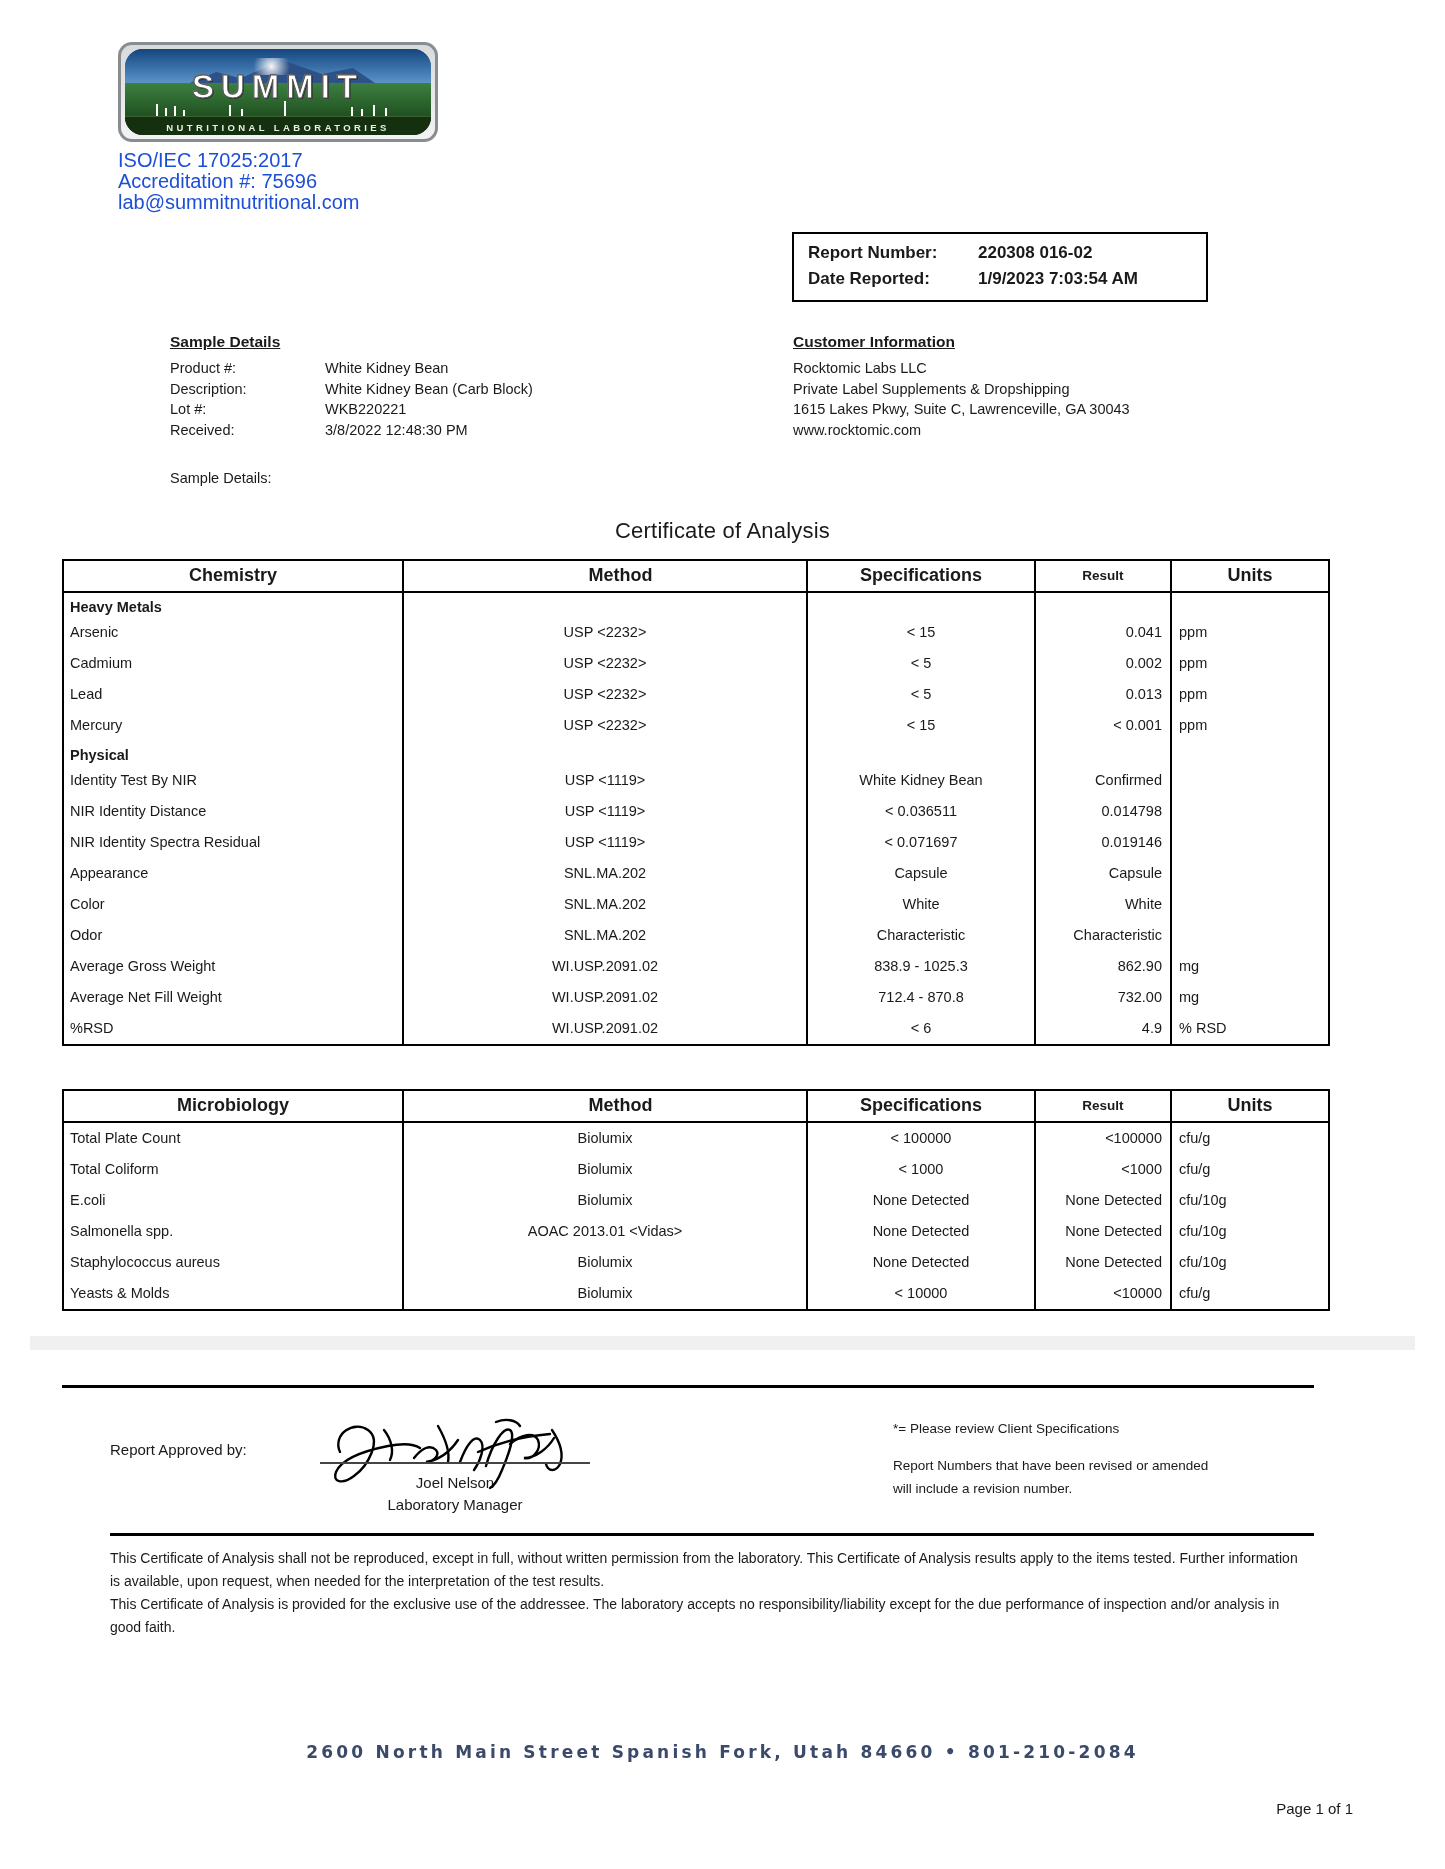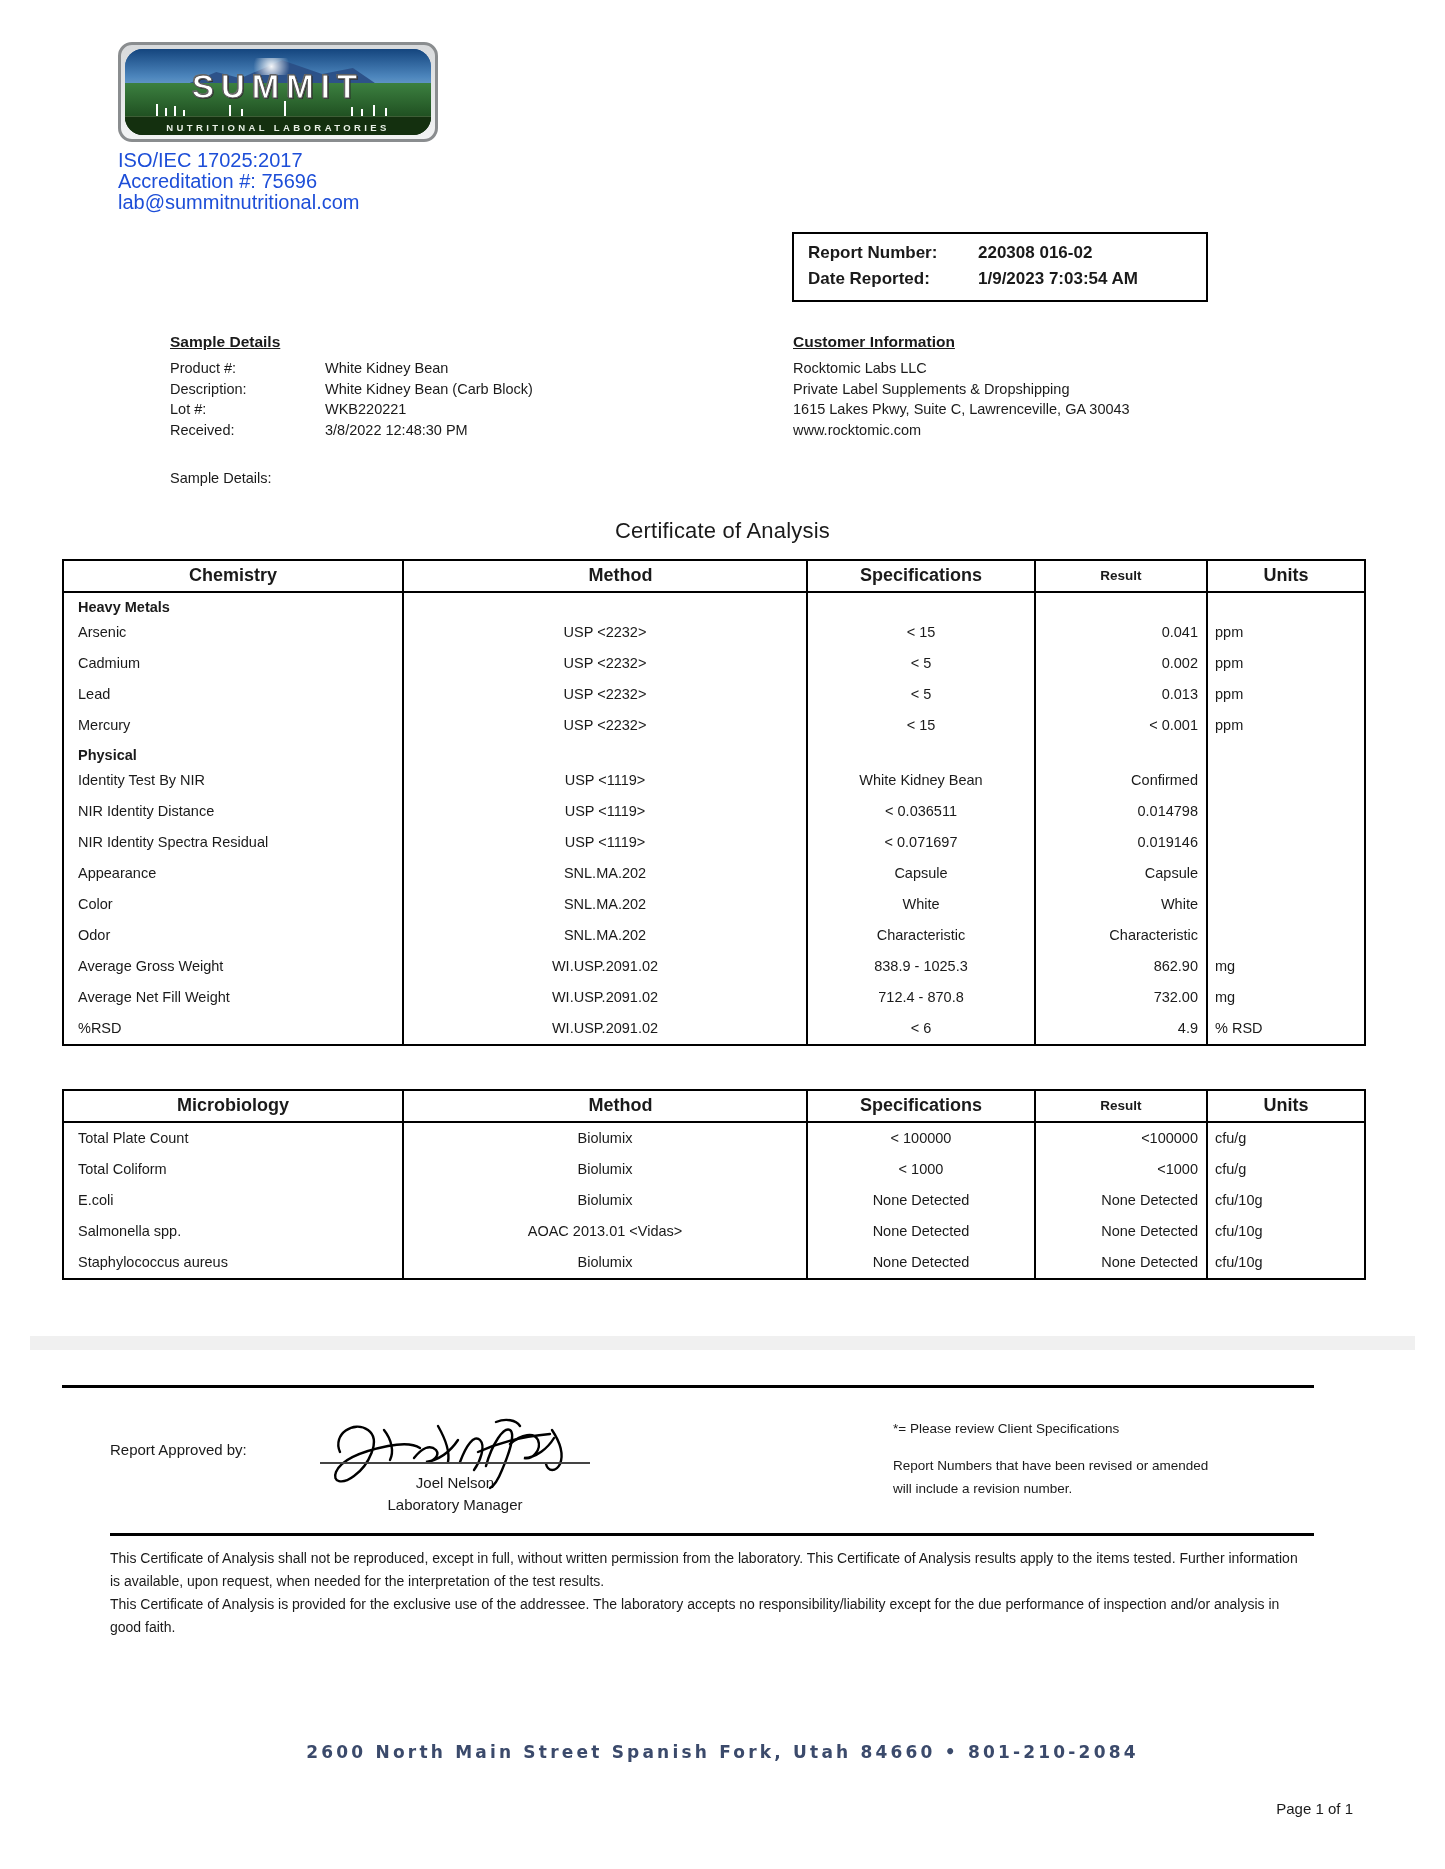--- a/index.html
+++ b/index.html
@@ -128,29 +128,29 @@
   .tbl thead th {
     border: 2px solid #000;
     font-size: 18px; font-weight: 700;
     padding: 4px 0 5px 0; text-align: center;
     background: #fff;
   }
   .tbl thead th.small { font-size: 13.5px; }
   .tbl thead th.c0 { width: 340px; }
   .tbl thead th.c1 { width: 404px; padding-left: 31px; }
   .tbl thead th.c2 { width: 228px; }
-  .tbl thead th.c3 { width: 172px; }
+  .tbl thead th.c3 { width: 136px; }
   .tbl thead th.c4 { width: 158px; }
 
   .tbl tbody td {
     padding: 7px 0 8px 0;
     border-left: 2px solid #000;
     border-right: 2px solid #000;
   }
-  .tbl tbody tr td.c0 { padding-left: 14px; text-align: left; border-right: none;}
+  .tbl tbody tr td.c0 { padding-left: 6px; text-align: left; border-right: none;}
   .tbl tbody tr td.c1 { text-align: center; border-left: 2px solid #000; border-right: none;}
   .tbl tbody tr td.c2 { text-align: center; border-left: 2px solid #000; border-right: none;}
   .tbl tbody tr td.c3 { text-align: right; padding-right: 8px; border-left: 2px solid #000; border-right: none;}
   .tbl tbody tr td.c4 { text-align: left; padding-left: 7px; border-left: 2px solid #000; border-right: 2px solid #000;}
 
   .tbl tbody tr.group td { font-weight: 700; padding-top: 6px; padding-bottom: 2px; }
   .tbl tbody tr:last-child td { border-bottom: 2px solid #000; }
   .tbl tbody tr.group td.c0 { border-bottom: none; }
 
   
@@ -432,20 +432,27 @@
           <td class="c3">None Detected</td>
           <td class="c4">cfu/10g</td>
         </tr>
         <tr>
           <td class="c0">Staphylococcus aureus</td>
           <td class="c1">Biolumix</td>
           <td class="c2">None Detected</td>
           <td class="c3">None Detected</td>
           <td class="c4">cfu/10g</td>
         </tr>
+        <tr>
+          <td class="c0">Yeasts &amp; Molds</td>
+          <td class="c1">Biolumix</td>
+          <td class="c2">&lt; 10000</td>
+          <td class="c3">&lt;10000</td>
+          <td class="c4">cfu/g</td>
+        </tr>
       </tbody>
   </table>
 
   <div class="band"></div>
 
   <div class="rule-top"></div>
 
   <div class="approved">Report Approved by:</div>
 
   <div class="sig-wrap">

